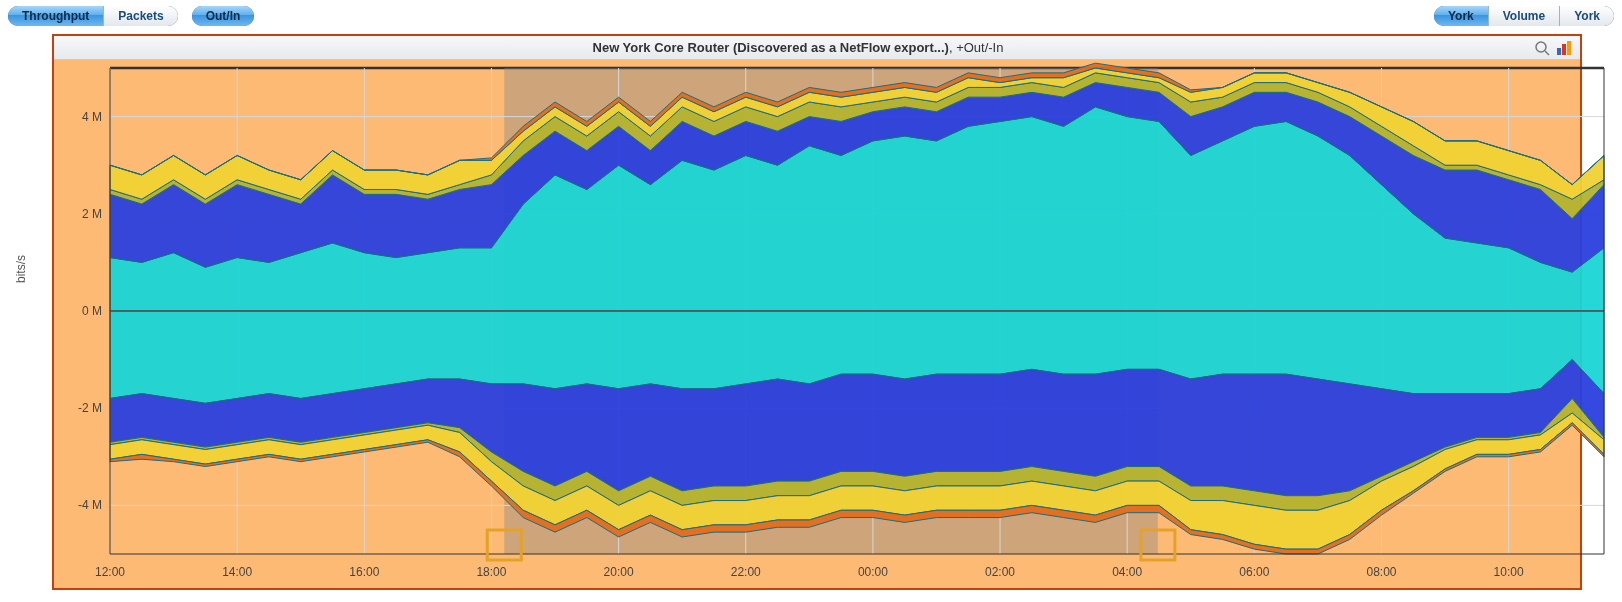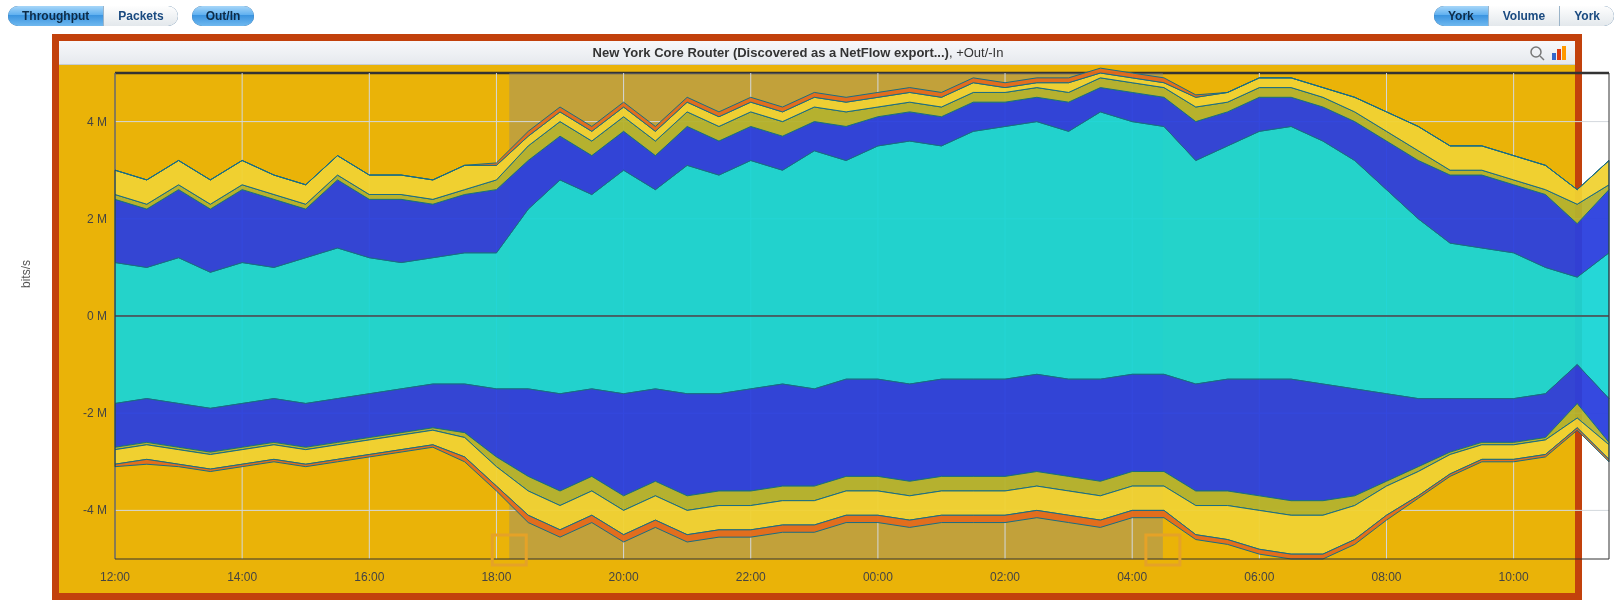--- a/index.html
+++ b/index.html
@@ -35,23 +35,23 @@
     background: linear-gradient(#fefefe, #e3e8ec);
     border-right: 1px solid #9bb4c9;
   }
   .seg-btn:last-child { border-right: none; }
   .seg-btn.active {
     background: linear-gradient(#a7d6f8, #5fb0f0 45%, #3a94e0 46%, #6fb8ef);
     color: #0d2b47;
   }
   .seg.single .seg-btn { border-right: none; }
   .chart-panel {
-    border: 7px solid #c2410c;
+    border: 2px solid #c2410c;
     margin-left: 44px;
-    background: #eab308;
+    background: #fdba74;
     width: 1530px;
     position: relative;
   }
   .chart-header {
     background: linear-gradient(#f7f8fa, #e6e9ee);
     border-bottom: 1px solid #c5cdd4;
     height: 24px;
     display: flex;
     align-items: center;
     padding: 0 8px;

